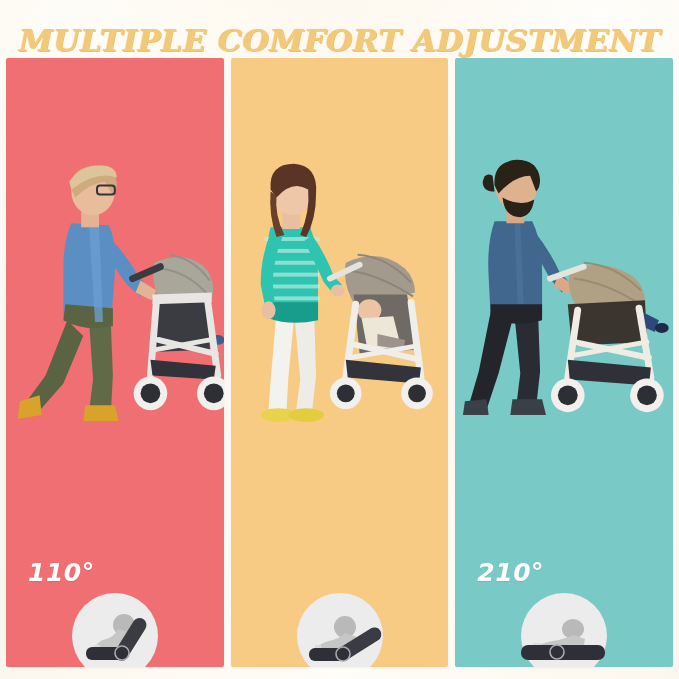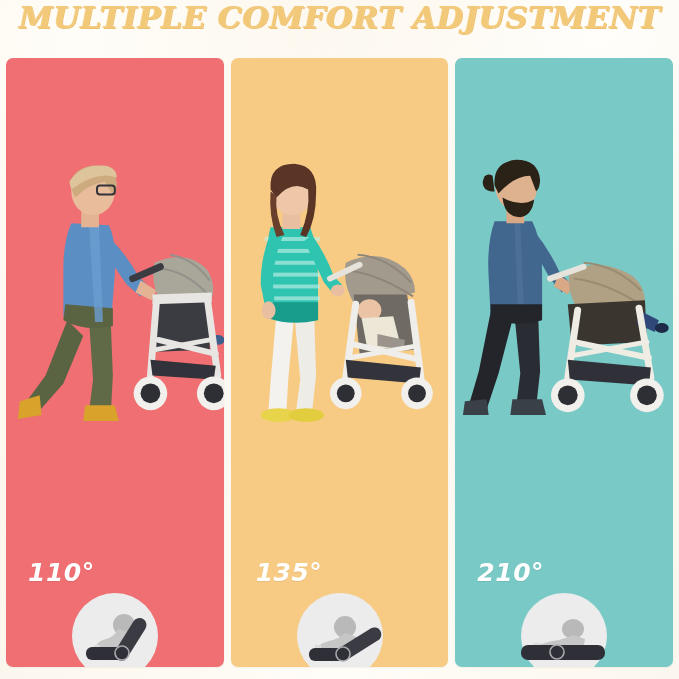--- a/index.html
+++ b/index.html
@@ -26,21 +26,21 @@
   }
 
   
   .title-bar {
     position: absolute;
     left: 0;
     top: 0;
     width: 679px;
     height: 58px;
     display: flex;
-    align-items: flex-start;
+    align-items: flex-end;
     justify-content: center;
   }
   .poster-title {
     font-family: "DejaVu Serif", "Liberation Serif", serif;
     font-weight: bold;
     font-style: italic;
     font-size: 30px;
     letter-spacing: 0.4px;
     color: #f2c879;
     text-shadow:
@@ -57,21 +57,21 @@
     left: 6px;
     top: 58px;
     width: 667px;
     height: 609px;
     display: flex;
     gap: 7px;
   }
   .panel {
     position: relative;
     flex: 1 1 0;
-    border-radius: 7px;
+    border-radius: 2px;
     overflow: hidden;
     box-shadow: 0 1px 2px rgba(0,0,0,0.05);
   }
   .panel-sitting  { background: #ef6f72; }
   .panel-resting  { background: #f8cb85; }
   .panel-sleeping { background: #79c9c6; }
 
   
   .scene {
     position: absolute;
@@ -247,21 +247,20 @@
           <path d="M116 216 L192 224 L190 240 L118 234 Z" fill="#32333b"></path>
 
           <path d="M100 134 L130 120" stroke="#e6e3dd" stroke-width="6" fill="none" stroke-linecap="round"></path>
 
           <circle cx="116" cy="250" r="16" fill="#f2f0ec"></circle>
           <circle cx="116" cy="250" r="9" fill="#2e2f35"></circle>
           <circle cx="188" cy="250" r="16" fill="#f2f0ec"></circle>
           <circle cx="188" cy="250" r="9" fill="#2e2f35"></circle>
         </svg>
       </div>
-      <div class="degree">135°</div>
       <div class="icon-circle">
         <svg width="70" height="70" viewBox="0 0 70 70">
           <g>
             <ellipse cx="40" cy="26" rx="11" ry="11" fill="#b9b9b9"></ellipse>
             <path d="M10 50 Q14 42 24 40 Q34 38 40 32 L52 36 L50 52 L10 54 Z" fill="#c6c6c6"></path>
             <path d="M10 44 L16 44 L16 54 L10 54 Z" fill="#dcdcdc"></path>
           </g>
           <g>
             <rect x="4" y="47" width="40" height="13" rx="6" fill="#2f3037"></rect>
             <g transform="rotate(-32 38 53)">

